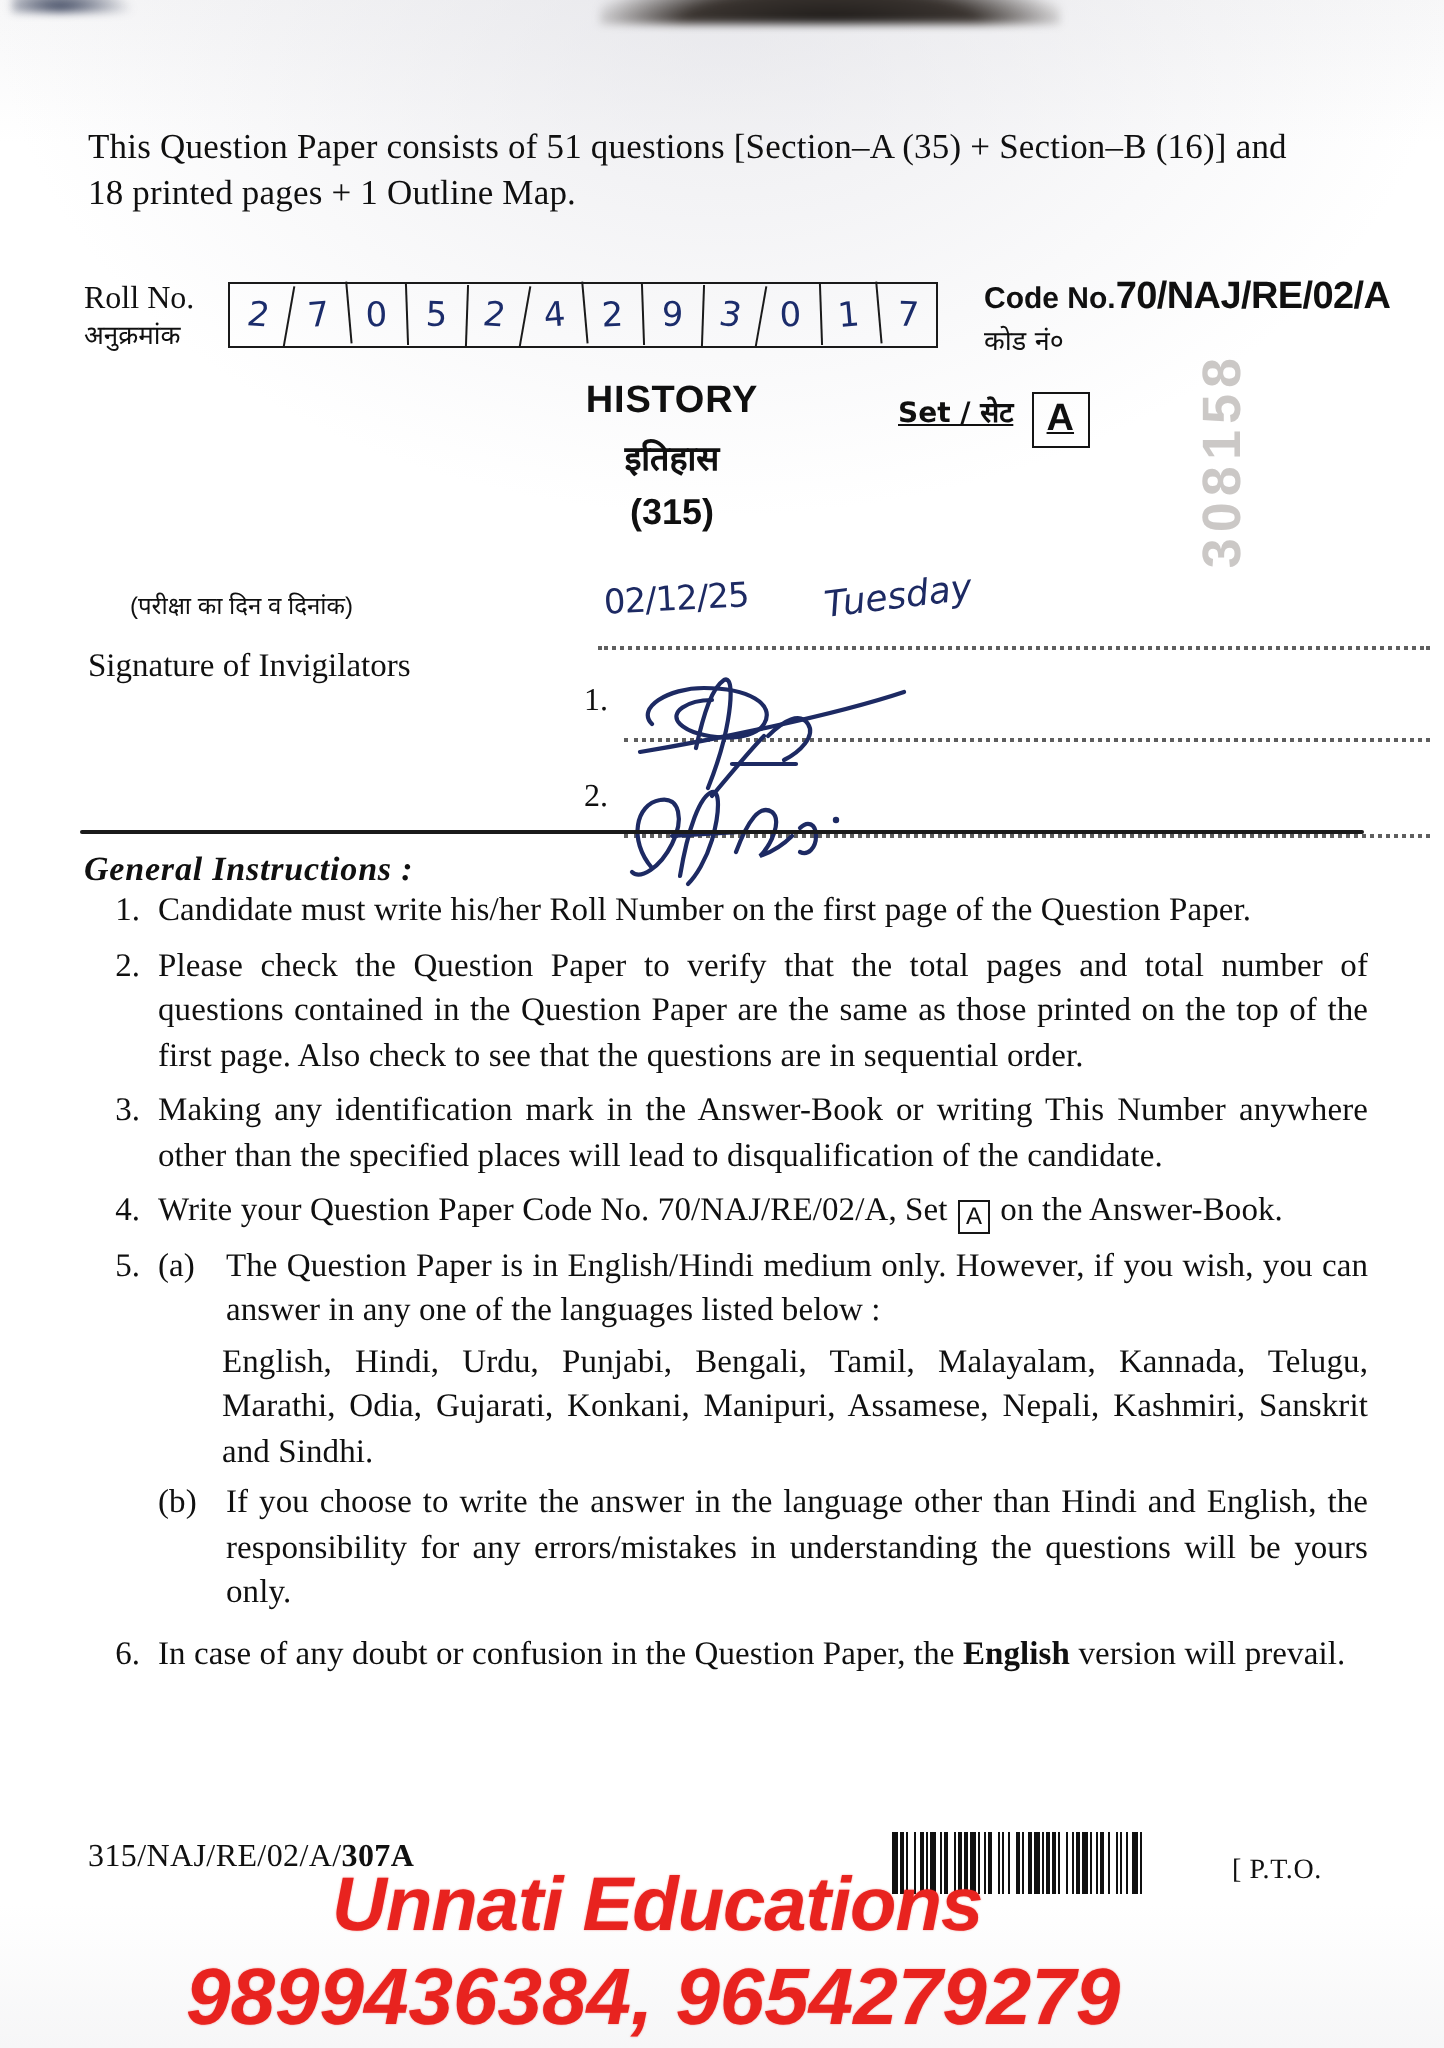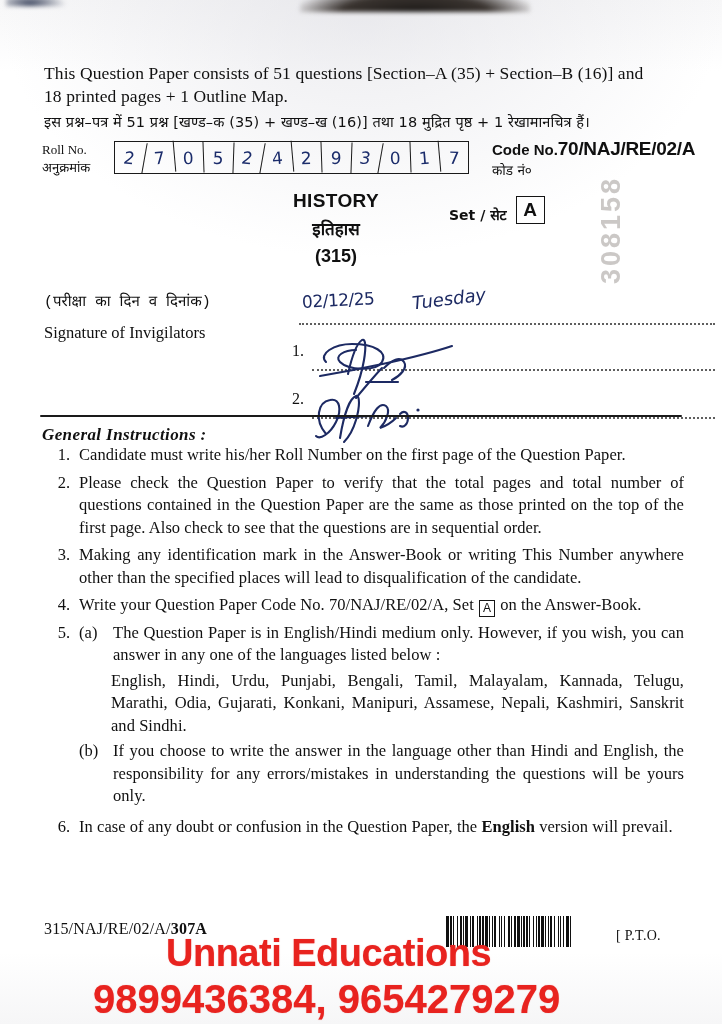--- a/index.html
+++ b/index.html
@@ -70,21 +70,21 @@
     position: absolute;
     left: 42px; top: 140px;
     width: 650px;
     height: 46px;
   }
   #roll-label {
     position: absolute;
     left: 0; top: 0;
     width: 62px;
   }
-  #roll-label .en { font-size: 13px; line-height: 19px; }
+  #roll-label .en { font-size: 16px; line-height: 19px; }
   #roll-label .hi {
     font-family: Liberation Mono, monospace;
     font-size: 13px; line-height: 19px;
   }
   #roll-boxes {
     position: absolute;
     left: 72px; top: 1px;
     display: flex;
     border: 1.6px solid #1a1a1a;
     height: 31px;
@@ -152,22 +152,23 @@
     font-weight: bold;
     font-size: 18px;
     margin-top: 6px;
     margin-left: -50px;
   }
 
   #set-block {
     position: absolute;
     left: 449px; top: 196px;
     display: flex;
-    align-items: flex-end;
+    align-items: flex-start;
     gap: 9px;
+    text-decoration: underline;
   }
   #set-label {
     font-family: "DejaVu Sans", sans-serif;
     font-weight: bold;
     font-size: 14px;
     white-space: nowrap;
   }
   #set-value {
     border: 1.8px solid #141414;
     width: 27px; height: 26px;
@@ -198,22 +199,22 @@
     left: 44px; top: 292px;
     width: 650px;
   }
   #meta-left {
     position: absolute;
     left: 0; top: 0;
     width: 250px;
   }
   .meta-en { font-size: 16.5px; line-height: 21px; }
   .meta-hi {
-    font-family: Liberation Mono, monospace;
-    font-size: 15px; line-height: 22px;
+    font-family: Liberation Sans, sans-serif;
+    font-size: 12px; line-height: 22px; margin-left: 21px;
   }
   #meta-left .row2 { margin-top: 8px; }
 
   .dotline {
     position: absolute;
     height: 15px;
     border-bottom: 2.4px dotted #2a2a2a;
     opacity: .75;
   }
   #dot-date { left: 255px; top: 16px; width: 416px; }
@@ -366,20 +367,21 @@
     font-size: 14px;
     letter-spacing: .3px;
   }
 
   
   .wm {
     position: absolute;
     color: #e8231f;
     font-family: "Liberation Sans", sans-serif;
     font-weight: bold;
+    font-style: italic;
     white-space: nowrap;
     text-shadow: 0 0 1px rgba(232,35,31,.5);
   }
   #wm-name {
     left: 166px; top: 932px;
     font-size: 38px;
     letter-spacing: -.5px;
   }
   #wm-phone {
     left: 93px; top: 977px;
@@ -392,21 +394,20 @@
 
 <div id="page"></div>
 <div id="scan-shadow-top"></div>
 <div id="scan-shadow-corner"></div>
 
 <div class="sheet">
 
   <div id="hdr-lines">
     <div class="hdr-en">This Question Paper consists of 51 questions [Section–A (35) + Section–B (16)] and</div>
     <div class="hdr-en">18 printed pages + 1 Outline Map.</div>
-    <div class="hdr-hi">इस प्रश्न–पत्र में 51 प्रश्न [खण्ड–क (35) + खण्ड–ख (16)] तथा 18 मुद्रित पृष्ठ + 1 रेखामानचित्र हैं।</div>
   </div>
 
   <div id="rollrow">
     <div id="roll-label">
       <div class="en">Roll No.</div>
       <div class="hi">अनुक्रमांक</div>
     </div>
 
     <div id="roll-boxes">
       <div class="roll-cell r1">2</div>

